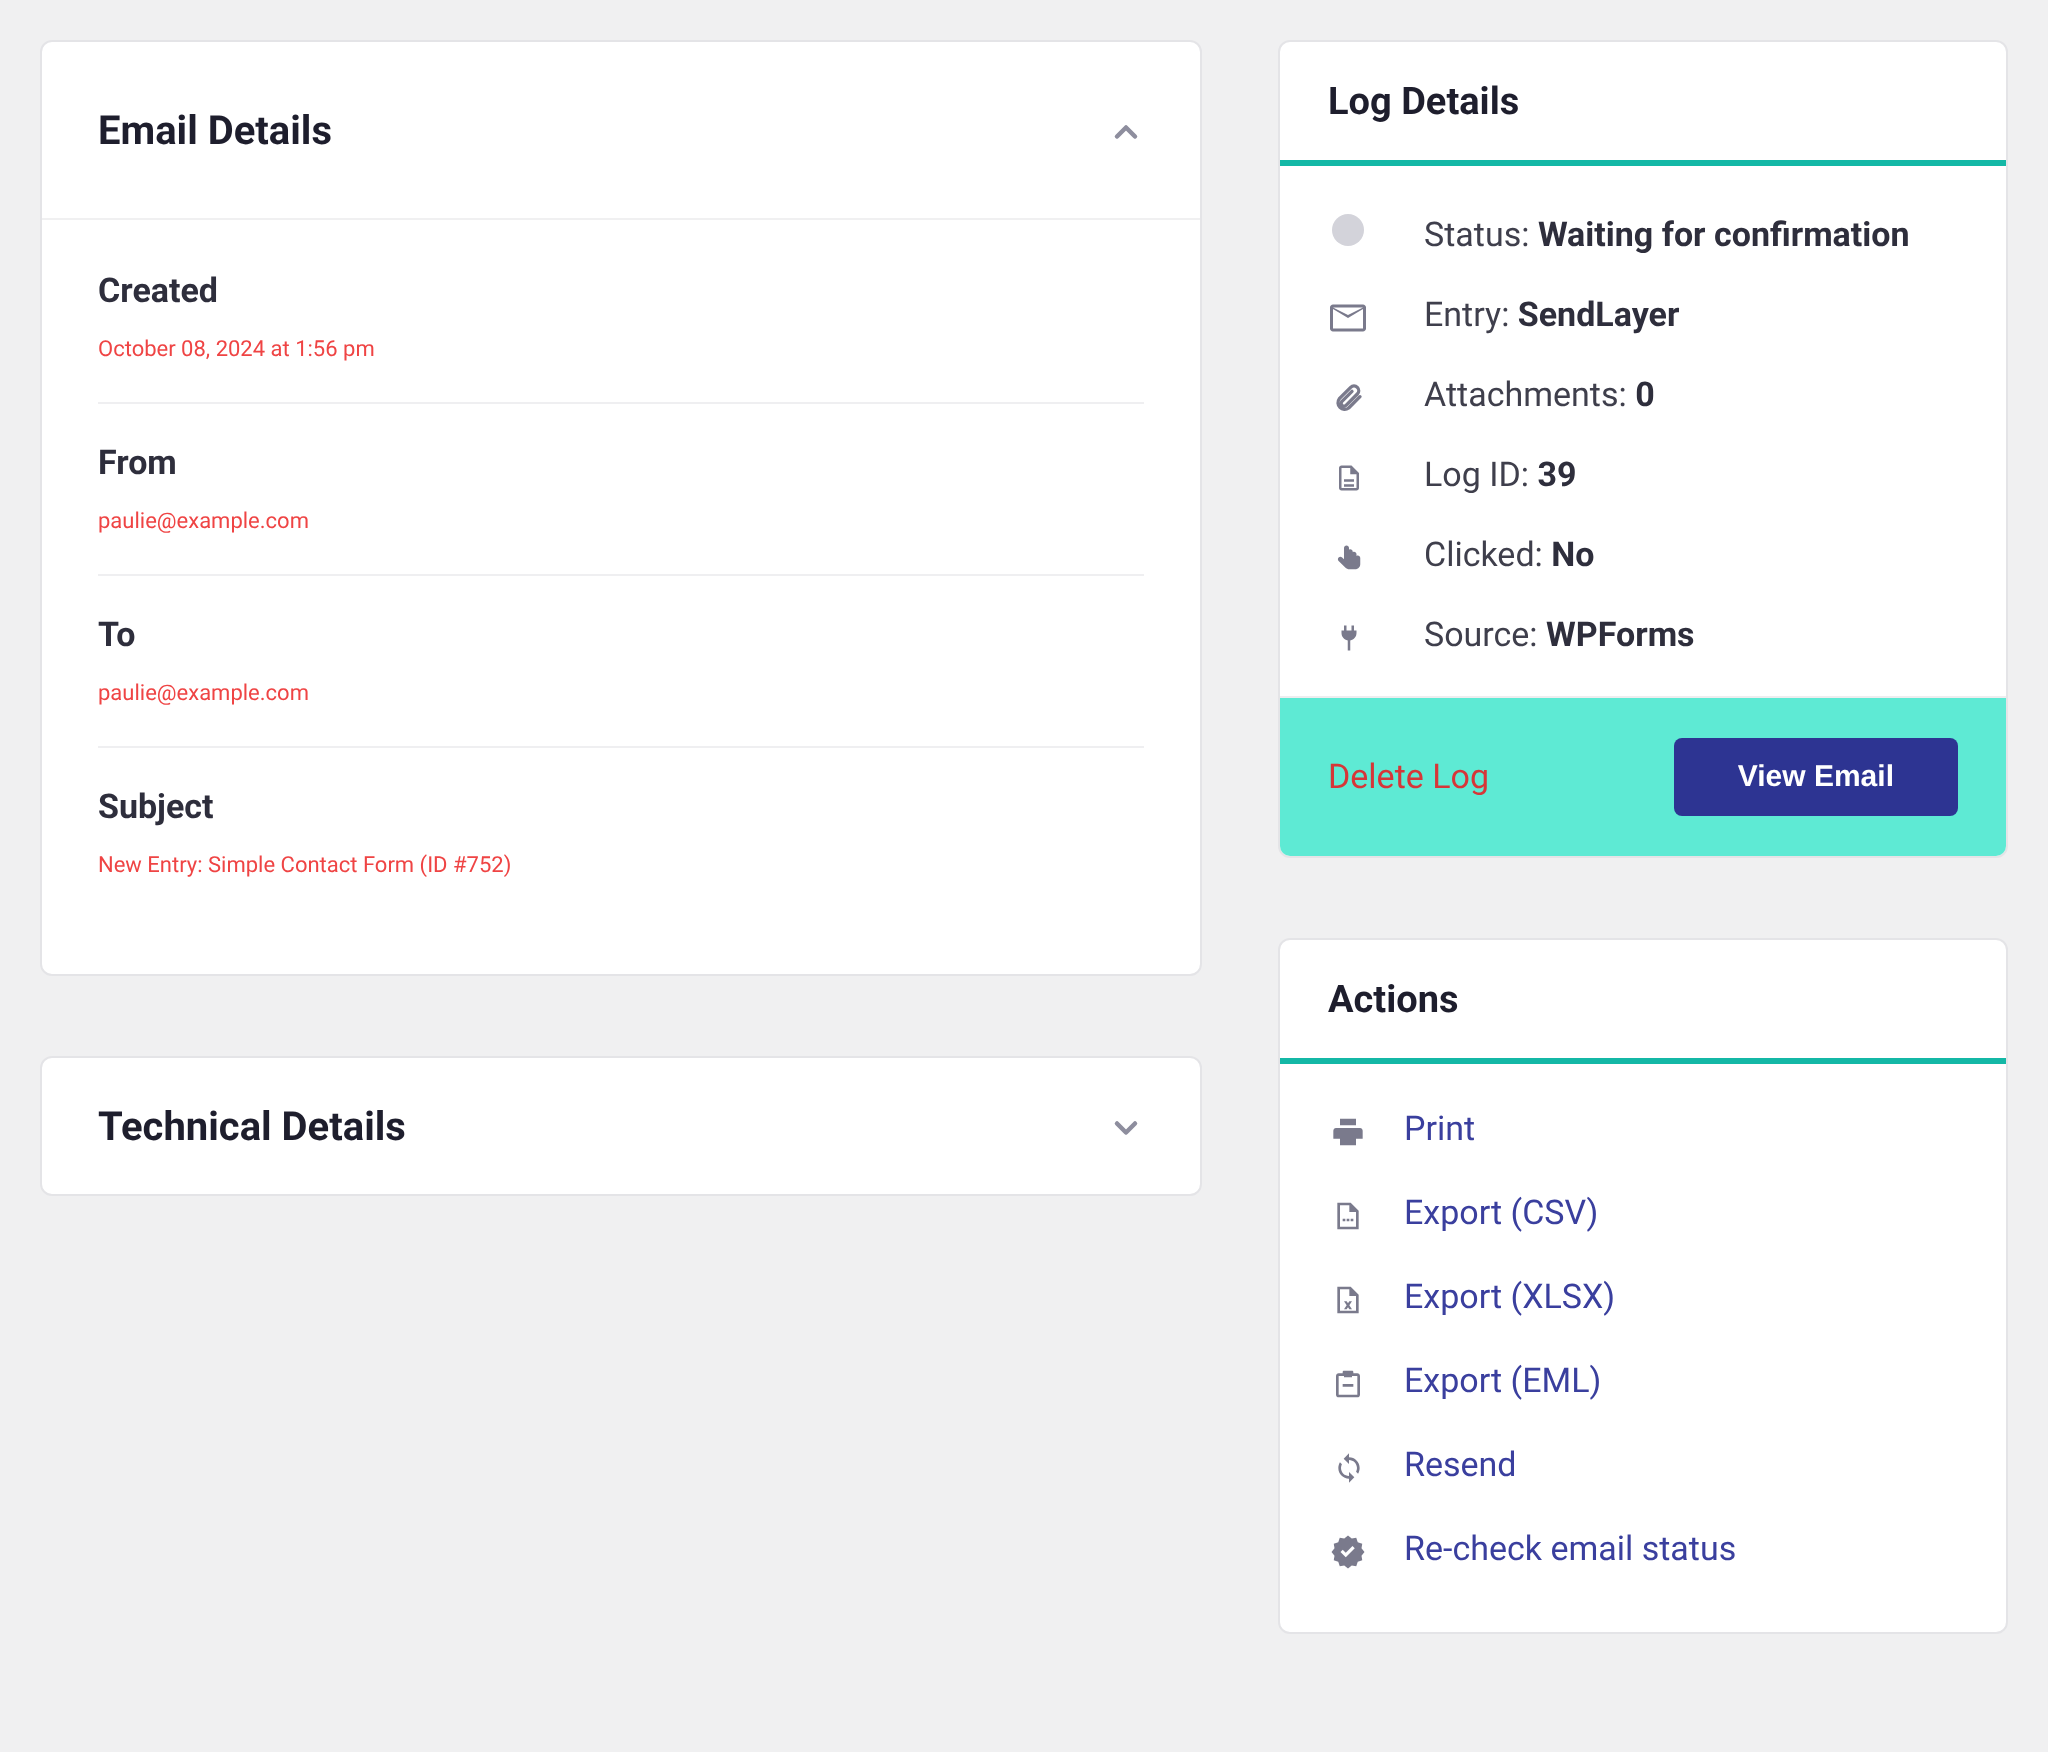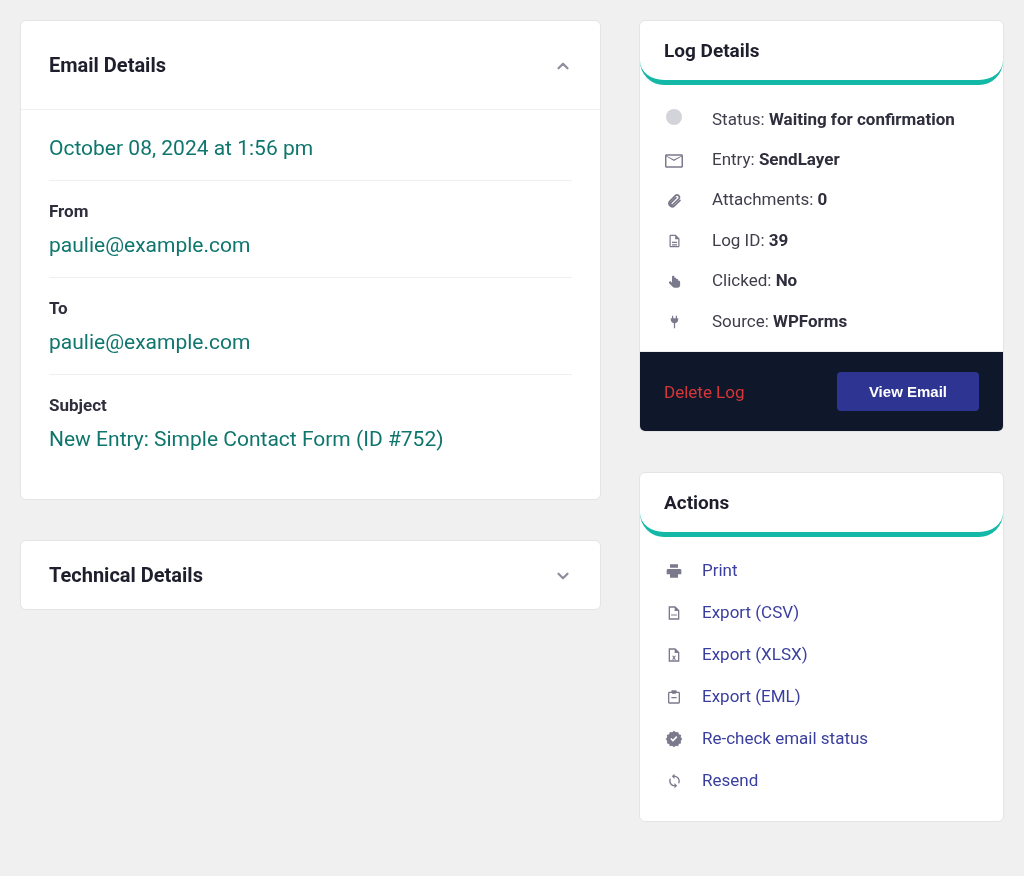--- a/index.html
+++ b/index.html
@@ -45,26 +45,26 @@
   .card-body { padding: 6px 28px 28px; }
   .field { padding: 20px 0; border-bottom: 1px solid #efeff1; }
   .field:last-child { border-bottom: none; }
   .field-label {
     font-size: 17px;
     font-weight: 700;
     color: #2e2e3c;
     margin-bottom: 12px;
   }
   .field-value {
-    font-size: 21px;
-    color: #0f766e;
+    font-size: 11px;
+    color: #ef4444;
   }
   .tech-card .card-header { border-bottom: none; padding: 22px 28px; gap: 32px; }
 
-  .right-col .card-header { padding: 18px 24px; border-bottom: 5px solid #14b8a6; border-radius: 24px; }
+  .right-col .card-header { padding: 18px 24px; border-bottom: 3px solid #14b8a6; }
   .right-col .card-title { font-size: 19px; }
   .log-list { padding: 14px 24px 10px; }
   .log-row {
     display: flex;
     align-items: center;
     gap: 28px;
     padding: 10px 0;
     font-size: 17px;
     color: #3f3f4c;
   }
@@ -73,21 +73,21 @@
   .log-row .txt b { font-weight: 700; color: #2e2e3c; }
   .status-dot {
     width: 16px; height: 16px; border-radius: 50%; background: #d3d3da;
     display: inline-block;
   }
   .log-footer {
     display: flex;
     justify-content: space-between;
     align-items: center;
     padding: 20px 24px;
-    background: #0f172a;
+    background: #5eead4;
     border-top: 1px solid #eeedef;
   }
   .delete-link {
     color: #d63638;
     font-size: 17px;
     cursor: pointer;
   }
   .btn-primary {
     background: #2d3492;
     color: #fff;
@@ -120,20 +120,21 @@
       <div class="card-header">
         <div class="card-title">Email Details</div>
         <span>
           <svg class="chevron" viewBox="0 0 24 24" fill="none" stroke="currentColor" stroke-width="3" stroke-linecap="round" stroke-linejoin="round">
               <polyline points="6 15 12 9 18 15"></polyline>
             </svg>
         </span>
       </div>
       <div class="card-body">
         <div class="field">
+          <div class="field-label">Created</div>
           <div class="field-value">October 08, 2024 at 1:56 pm</div>
         </div>
         <div class="field">
           <div class="field-label">From</div>
           <div class="field-value">paulie@example.com</div>
         </div>
         <div class="field">
           <div class="field-label">To</div>
           <div class="field-value">paulie@example.com</div>
         </div>
@@ -247,31 +248,31 @@
         <div class="action-row">
           <span class="icon">
             <svg width="16" height="18" viewBox="0 0 24 24" fill="currentColor">
                 <path d="M9 2h6c.6 0 1 .4 1 1v1h3c1.1 0 2 .9 2 2v14c0 1.1-.9 2-2 2H5c-1.1 0-2-.9-2-2V6c0-1.1.9-2 2-2h3V3c0-.6.4-1 1-1zm0 4H5v14h14V6h-4v1H9V6zm-1 6h8v2H8v-2z"></path>
               </svg>
           </span>
           <span class="lbl">Export (EML)</span>
         </div>
         <div class="action-row">
           <span class="icon">
+            <svg width="17" height="16" viewBox="0 0 24 24" fill="currentColor">
+                <path d="M12 4V1L8 5l4 4V6c3.3 0 6 2.7 6 6 0 1-.3 2-.7 2.8l1.5 1.5C19.5 15 20 13.6 20 12c0-4.4-3.6-8-8-8zm0 14c-3.3 0-6-2.7-6-6 0-1 .3-2 .7-2.8L5.2 7.7C4.5 9 4 10.4 4 12c0 4.4 3.6 8 8 8v3l4-4-4-4v3z"></path>
+              </svg>
+          </span>
+          <span class="lbl">Resend</span>
+        </div>
+        <div class="action-row">
+          <span class="icon">
             <svg width="18" height="18" viewBox="0 0 24 24" fill="currentColor">
                 <path d="M12 1l2.5 2 3-.5 1 3 3 1-.5 3 2 2.5-2 2.5.5 3-3 1-1 3-3-.5L12 23l-2.5-2-3 .5-1-3-3-1 .5-3L1 12l2-2.5-.5-3 3-1 1-3 3 .5L12 1zm-1.5 14.5l6-6-1.5-1.5-4.5 4.5-2-2L7 12l3.5 3.5z"></path>
               </svg>
           </span>
           <span class="lbl">Re-check email status</span>
         </div>
-        <div class="action-row">
-          <span class="icon">
-            <svg width="17" height="16" viewBox="0 0 24 24" fill="currentColor">
-                <path d="M12 4V1L8 5l4 4V6c3.3 0 6 2.7 6 6 0 1-.3 2-.7 2.8l1.5 1.5C19.5 15 20 13.6 20 12c0-4.4-3.6-8-8-8zm0 14c-3.3 0-6-2.7-6-6 0-1 .3-2 .7-2.8L5.2 7.7C4.5 9 4 10.4 4 12c0 4.4 3.6 8 8 8v3l4-4-4-4v3z"></path>
-              </svg>
-          </span>
-          <span class="lbl">Resend</span>
-        </div>
       </div>
     </div>
 
   </div>
 </div>
 
 </body></html>

